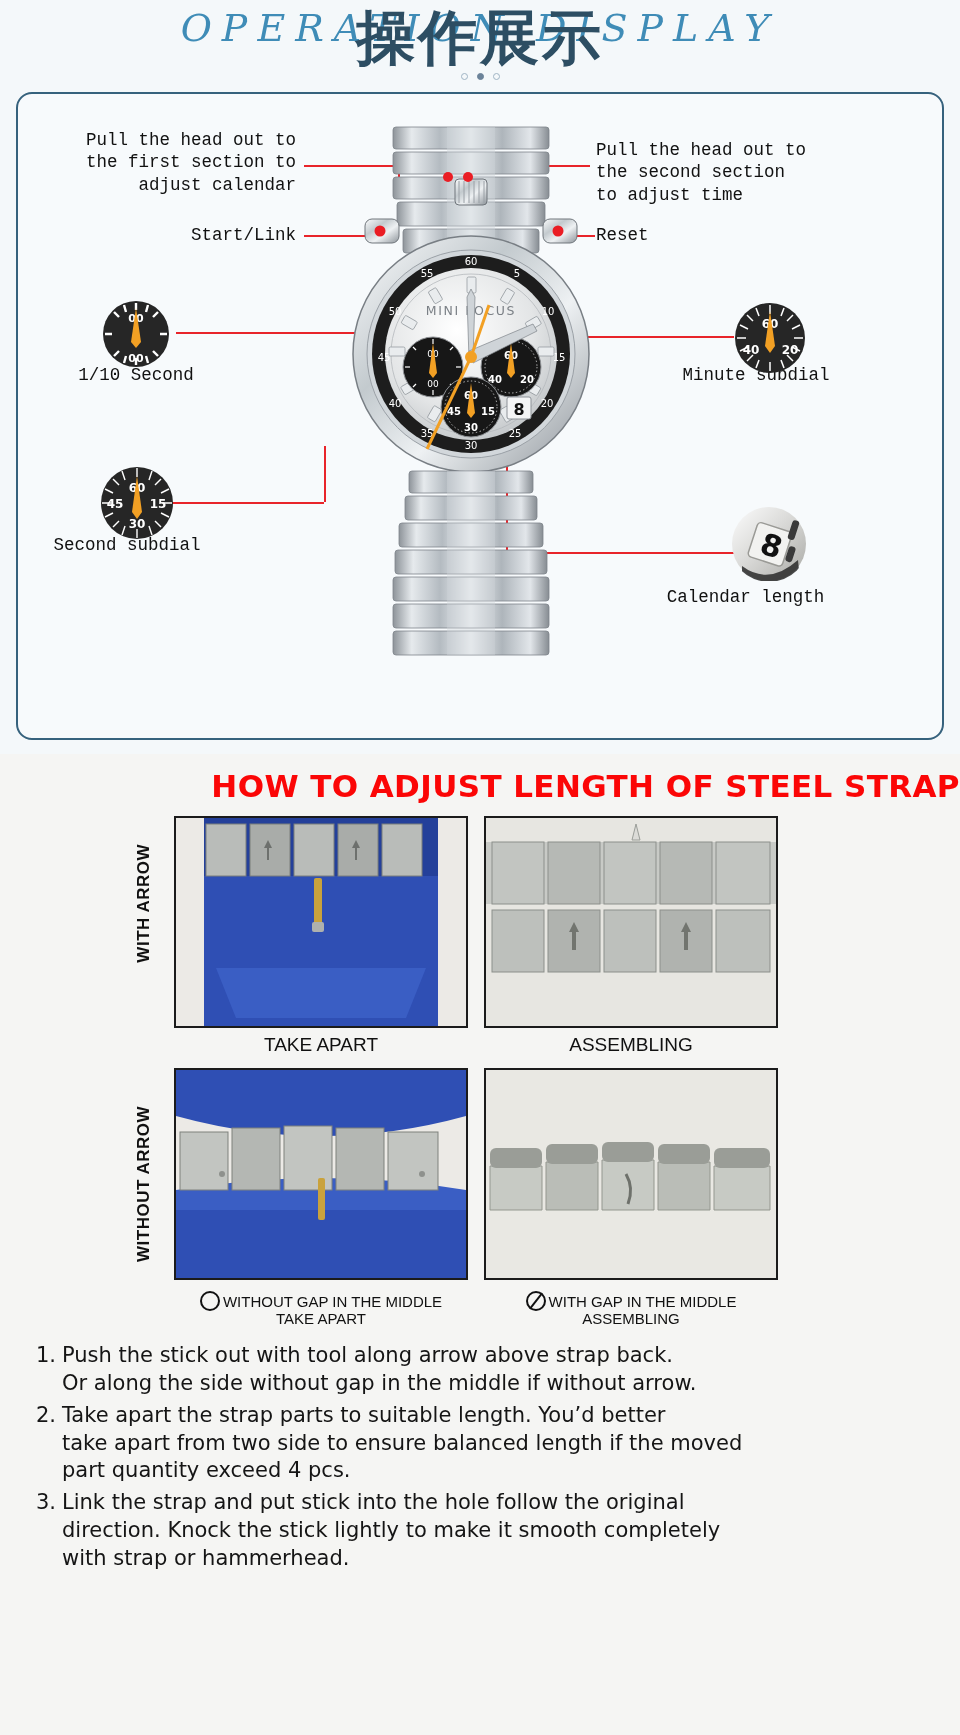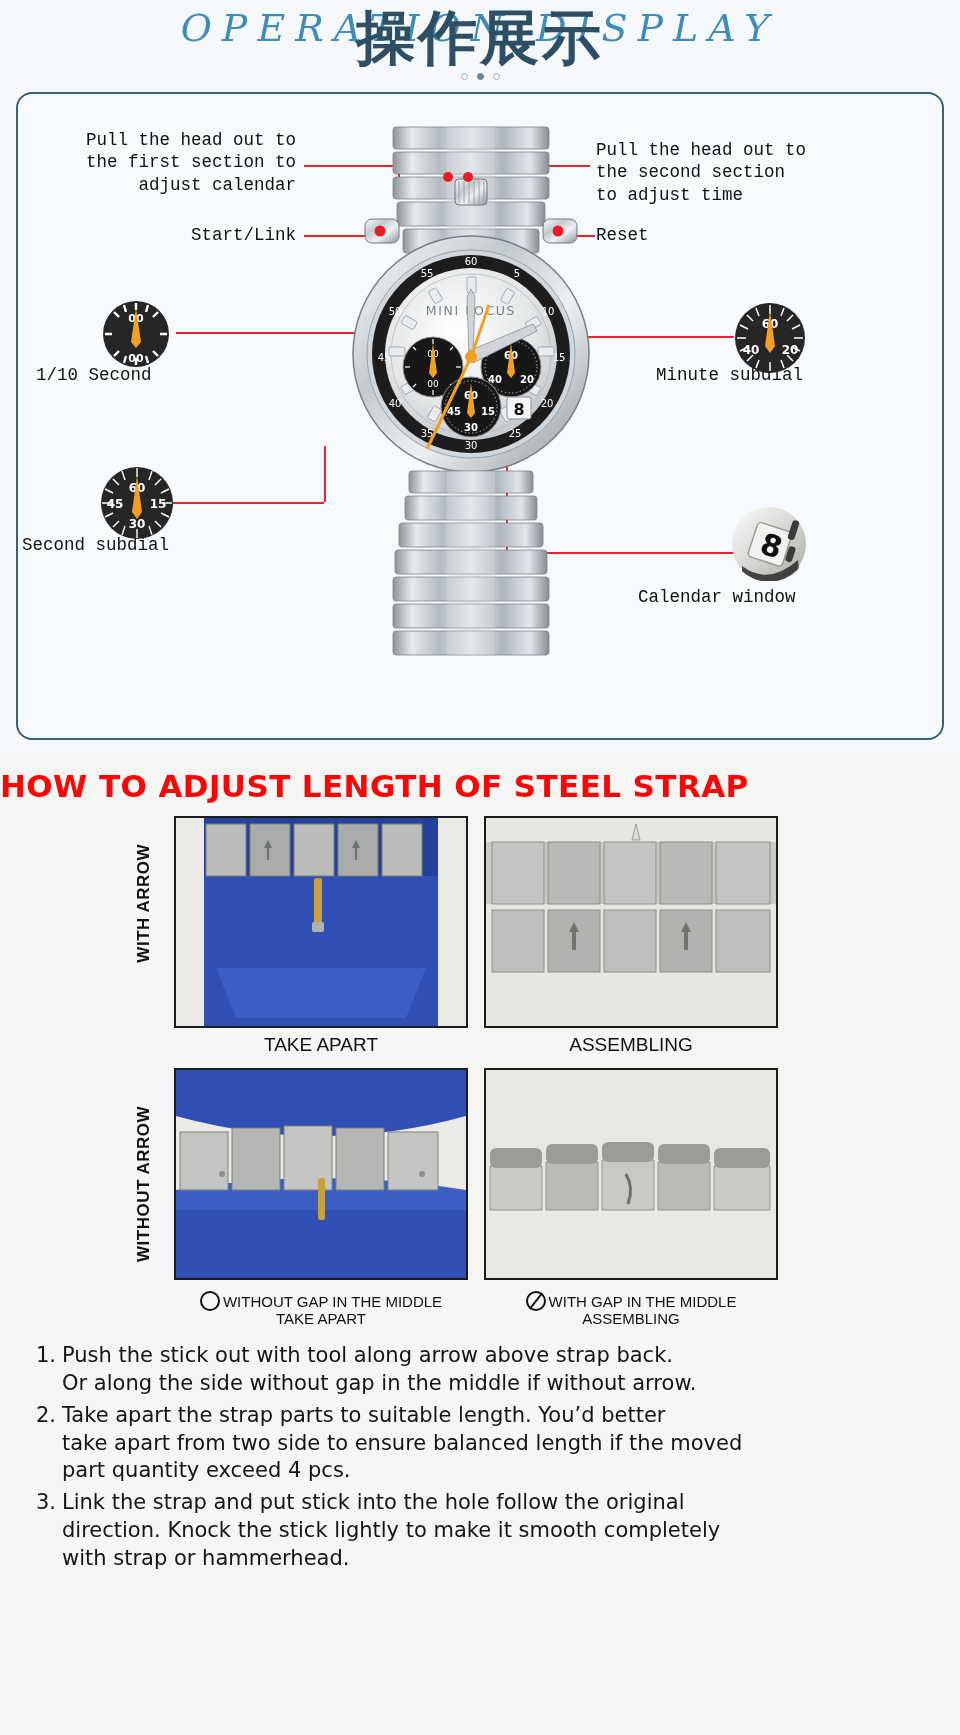--- a/index.html
+++ b/index.html
@@ -63,21 +63,21 @@
   .lbl {
     position: absolute;
     font-size: 17.5px;
     color: #111;
     line-height: 1.28;
     white-space: pre-line;
     font-family: Liberation Mono, monospace;
   }
   .lbl.r { text-align: right; }
   .lbl.l { text-align: left; }
-  .lbl.c { }
+  .lbl.c { text-align: center; }
 
   .leader {
     position: absolute;
     background: #e8242a;
     height: 1.6px;
   }
   .leader.v { width: 1.6px; height: auto; }
 
   
   .watch-wrap {
@@ -95,21 +95,21 @@
 
   
   .strap-section {
     position: relative;
     margin-top: 14px;
     background: #f5f5f3;
     height: calc(1735px - 92px - 648px - 14px);
     padding-top: 14px;
   }
   .strap-title {
-    text-align: left;
+    text-align: right;
     color: #fb0606;
     font-weight: bold;
     font-size: 31px;
     letter-spacing: .4px;
     font-family: "DejaVu Sans", sans-serif;
   }
   .photo-grid {
     position: relative;
     margin: 12px auto 0;
     width: 612px;
@@ -192,21 +192,21 @@
 the first section to
 adjust calendar</div>
     <div class="lbl l" style="left:578px; top:45px; width:230px;">Pull the head out to
 the second section
 to adjust time</div>
     <div class="lbl r" style="left:110px; top:130px; width:168px;">Start/Link</div>
     <div class="lbl l" style="left:578px; top:130px; width:150px;">Reset</div>
     <div class="lbl c" style="left:18px; top:270px; width:200px;">1/10 Second</div>
     <div class="lbl c" style="left:638px; top:270px; width:200px;">Minute subdial</div>
     <div class="lbl c" style="left:4px; top:440px; width:210px;">Second subdial</div>
-    <div class="lbl c" style="left:620px; top:492px; width:215px;">Calendar window</div>
+    <div class="lbl c" style="left:620px; top:492px; width:215px;">Calendar length</div>
 
     <div class="leader" style="left:286px; top:71px; width:96px;"></div>
     <div class="leader v" style="left:380px; top:71px; height:24px;"></div>
     <div class="leader" style="left:430px; top:71px; width:142px;"></div>
     <div class="leader v" style="left:430px; top:71px; height:28px;"></div>
 
     <div class="leader" style="left:286px; top:141px; width:62px;"></div>
     <div class="leader" style="left:537px; top:141px; width:40px;"></div>
 
     <div class="leader" style="left:158px; top:238px; width:210px;"></div>

